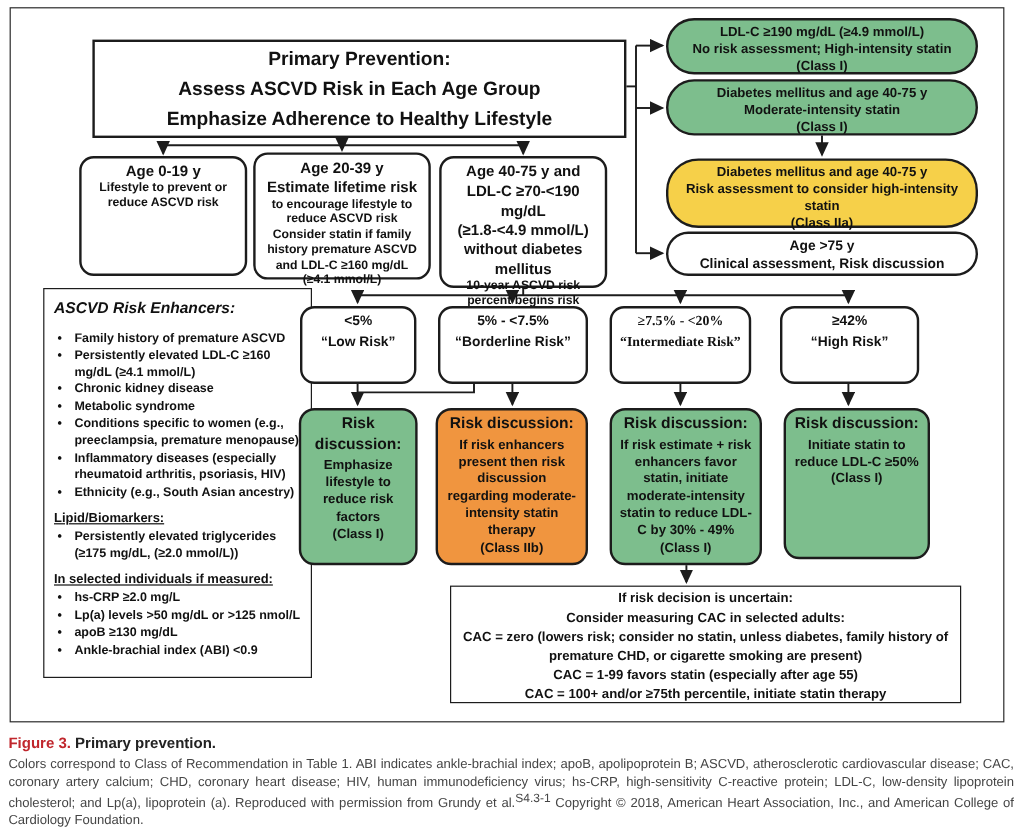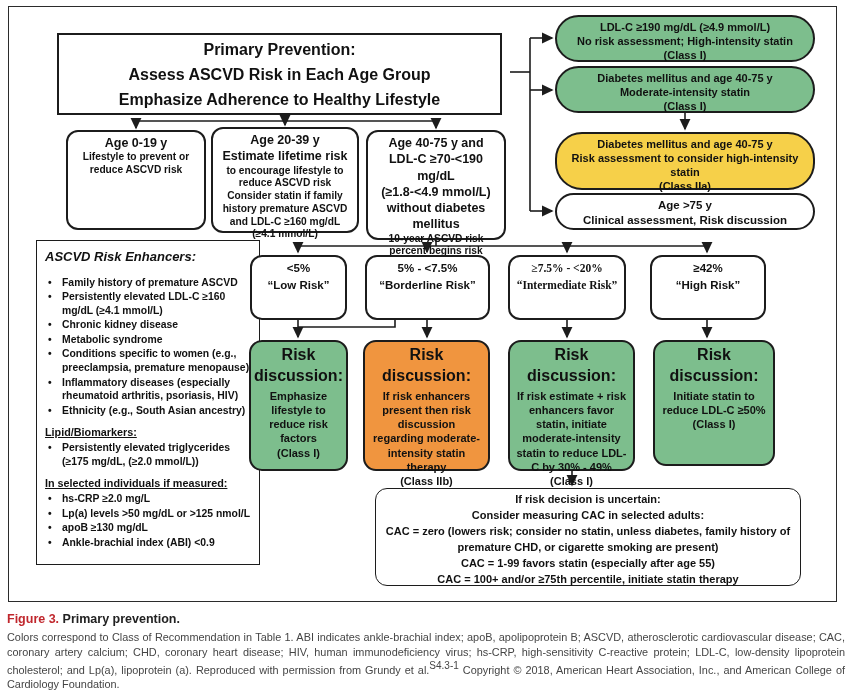--- a/index.html
+++ b/index.html
@@ -7,21 +7,21 @@
   :root{--green:#7dbe8d;--orange:#f0953f;--yellow:#f6d049;--ink:#1c1c1c;--caption-red:#c0272d;}
   .stage{position:absolute;inset:0;}
   .frame{position:absolute;left:8px;top:6px;width:829px;height:596px;border:1.6px solid #2b2b2b;box-sizing:border-box;}
   svg.connectors{position:absolute;left:0;top:0;width:849px;height:610px;pointer-events:none;}
   .box{position:absolute;box-sizing:border-box;border:2px solid var(--ink);background:#fff;
        display:flex;flex-direction:column;justify-content:flex-start;align-items:center;
        text-align:center;font-weight:bold;color:#111;padding:3px 6px;line-height:1.28;}
   .green{background:var(--green);}
   .orange{background:var(--orange);}
   .yellow{background:var(--yellow);}
-  .topbox{left:57px;top:33px;width:445px;height:82px;font-size:16px;line-height:1.55;border-width:2px;}
+  .topbox{left:77px;top:33px;width:445px;height:82px;font-size:16px;line-height:1.55;border-width:2px;}
   .pill{border-radius:24px;font-size:11px;}
   .r1{left:555px;top:15px;width:260px;height:47px;}
   .r2{left:555px;top:66px;width:260px;height:47px;}
   .r3{left:555px;top:132px;width:260px;height:58px;border-radius:27px;}
   .r4{left:555px;top:193px;width:260px;height:37px;border-radius:19px;font-size:11.5px;}
   .agebox{border-radius:12px;font-size:10.5px;}
   .age1{left:66px;top:130px;width:140px;height:100px;}
   .age2{left:211px;top:127px;width:148px;height:106px;}
   .age3{left:366px;top:130px;width:140px;height:110px;}
   .age-title{font-size:12.5px;line-height:1.3;}
@@ -29,22 +29,22 @@
   .riskbox{border-radius:12px;font-size:11.5px;line-height:1.5;}
   .k1{left:250px;top:255px;width:97px;height:65px;}
   .k2{left:365px;top:255px;width:125px;height:65px;}
   .k3{left:508px;top:255px;width:118px;height:65px;font-family:Liberation Serif, serif;}
   .k4{left:650px;top:255px;width:116px;height:65px;}
   .discbox{border-radius:13px;font-size:11px;line-height:1.3;}
   .d1{left:249px;top:340px;width:99px;height:131px;}
   .d2{left:363px;top:340px;width:127px;height:131px;}
   .d3{left:508px;top:340px;width:127px;height:131px;}
   .d4{left:653px;top:340px;width:122px;height:126px;}
-  .disc-title{font-size:16px;margin-bottom:2px;}
-  .cacbox{left:375px;top:488px;width:426px;height:98px;border-width:1.8px;font-size:11px;line-height:1.45;border-radius:12px;}
+  .disc-title{font-size:13px;margin-bottom:2px;}
+  .cacbox{left:375px;top:488px;width:426px;height:98px;border-width:1.8px;font-size:11px;line-height:1.45;border-radius:0;}
   .enhancers{position:absolute;left:36px;top:240px;width:224px;height:325px;border:1.8px solid var(--ink);
              box-sizing:border-box;background:#fff;padding:8px 6px 6px 8px;color:#111;font-weight:bold;
              font-size:10.4px;line-height:1.3;text-align:left;}
   .enh-title{font-size:13px;font-style:italic;margin-bottom:10px;}
   .enh-sub{text-decoration:underline;margin:8px 0 2px 0;font-size:10.8px;}
   ul.bullets{list-style:none;margin:0;padding:0;}
   ul.bullets li{position:relative;padding-left:17px;margin:0 0 1px 0;}
   ul.bullets li::before{content:"\2022";position:absolute;left:3px;top:0;}
   .caption{position:absolute;left:7px;top:612px;width:838px;color:#3d3d3d;}
   .caption-title{font-size:12.5px;font-weight:bold;color:#222;margin-bottom:4px;}

